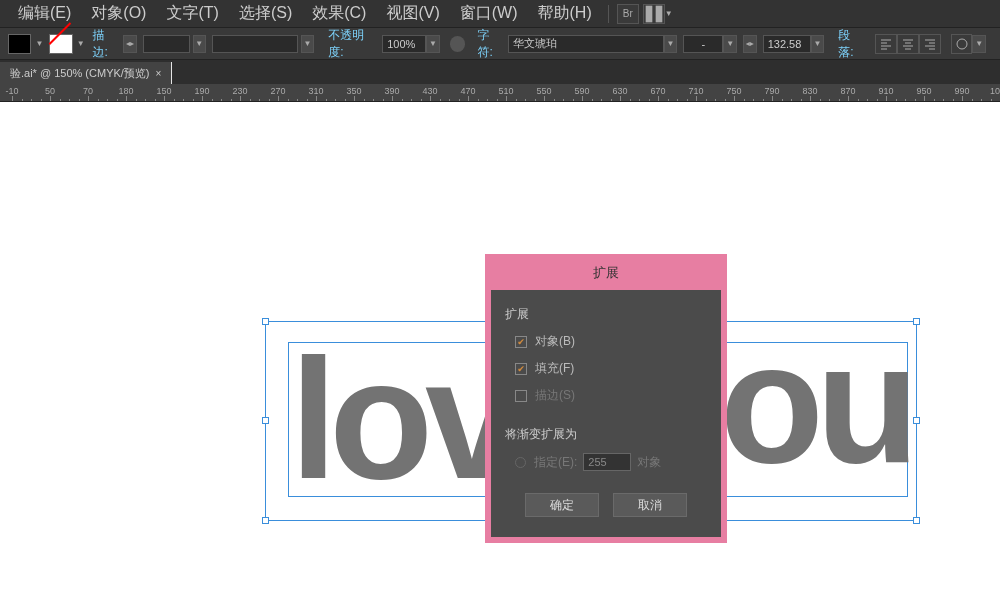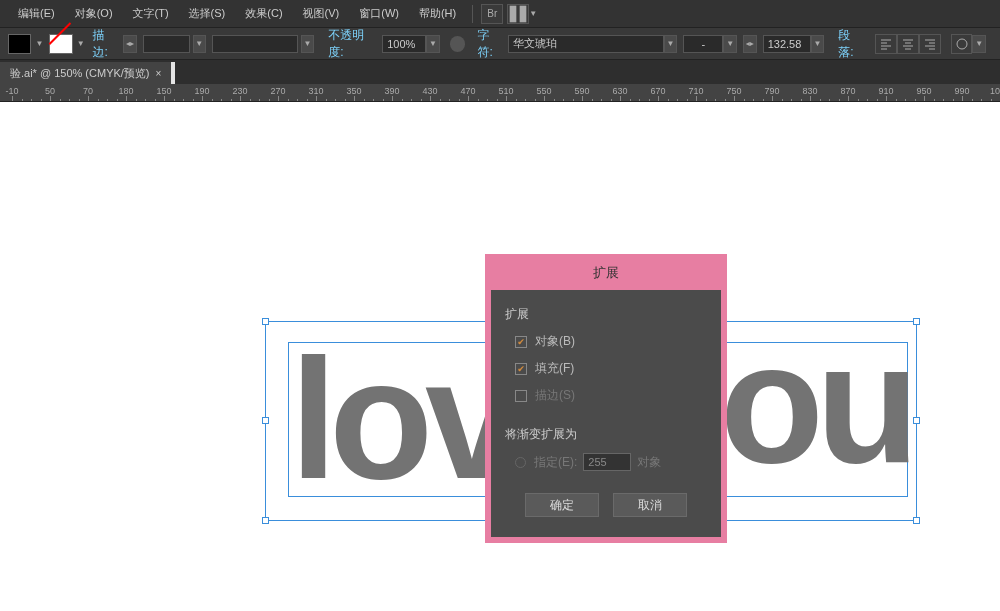--- a/index.html
+++ b/index.html
@@ -1,38 +1,38 @@
 <!DOCTYPE html>
 <html><head>
 <meta charset="utf-8">
 <style>
 * { margin: 0; padding: 0; box-sizing: border-box; font-family: "Microsoft YaHei", sans-serif; }
 body { width: 1000px; height: 611px; background: #fff; overflow: hidden; position: relative; }
 
 .menubar { height: 28px; background: #333; display: flex; align-items: center; padding: 0 8px; border-bottom: 1px solid #222; }
-.menubar .menu-item { color: #ccc; font-size: 11px; padding: 0 10px; cursor: pointer; }
+.menubar .menu-item { color: #ccc; font-size: 16px; padding: 0 10px; cursor: pointer; }
 .menubar .sep { width: 1px; height: 18px; background: #555; margin: 0 6px; }
 .menubar .icon-btn { width: 22px; height: 20px; background: #3a3a3a; border: 1px solid #555; margin: 0 2px; display: flex; align-items: center; justify-content: center; color: #aaa; font-size: 10px; }
 
 .optionbar { height: 32px; background: #393939; display: flex; align-items: center; padding: 0 8px; border-bottom: 1px solid #222; }
 .swatch { width: 24px; height: 20px; border: 1px solid #666; position: relative; margin-right: 4px; }
 .swatch.black { background: #000; }
 .swatch.none { background: #fff; }
 .swatch.none::after { content: ""; position: absolute; left: 0; top: 50%; width: 140%; height: 2px; background: red; transform: rotate(-45deg) translateY(-50%); transform-origin: left; }
 .ob-label { color: #7dd3fc; font-size: 12px; margin: 0 4px 0 8px; }
 .ob-input { height: 18px; background: #2a2a2a; border: 1px solid #555; color: #ccc; font-size: 11px; padding: 0 4px; }
 .ob-drop { width: 48px; height: 18px; background: #2a2a2a; border: 1px solid #555; margin-right: 3px; }
 .ob-arrow { width: 14px; height: 18px; background: #4a4a4a; border: 1px solid #555; display: flex; align-items: center; justify-content: center; color: #aaa; font-size: 8px; margin-right: 6px; }
 .ob-round { width: 16px; height: 16px; border-radius: 50%; background: #555; margin: 0 4px; }
 .align-group { display: flex; margin-left: 6px; }
 .align-btn { width: 22px; height: 20px; background: #3a3a3a; border: 1px solid #555; display: flex; align-items: center; justify-content: center; }
 .align-btn svg { width: 12px; height: 12px; }
 
 .tabbar { height: 24px; background: #2e2e2e; display: flex; align-items: flex-end; }
-.doc-tab { height: 22px; background: #434343; color: #ccc; font-size: 11px; padding: 0 10px; display: flex; align-items: center; border-right: 4px solid #e5e5e5; }
+.doc-tab { height: 22px; background: #434343; color: #ccc; font-size: 11px; padding: 0 10px; display: flex; align-items: center; border-right: 1px solid #e5e5e5; }
 .doc-tab .close { margin-left: 6px; font-size: 10px; }
 
 .ruler-h { height: 18px; background: #434343; border-bottom: 1px solid #222; display: flex; position: relative; overflow: hidden; }
 .ruler-h .tick { position: absolute; top: 0; height: 18px; }
 .ruler-h .tick .mark { width: 1px; height: 6px; background: #888; position: absolute; bottom: 0; }
 .ruler-h .tick .num { color: #aaa; font-size: 9px; position: absolute; bottom: 6px; transform: translateX(-50%); }
 
 .canvas { position: relative; width: 1000px; height: 509px; background: #fff; }
 .selection-box { position: absolute; border: 1px solid #3a8edb; }
 .handle { position: absolute; width: 7px; height: 7px; background: #fff; border: 1px solid #3a8edb; }

